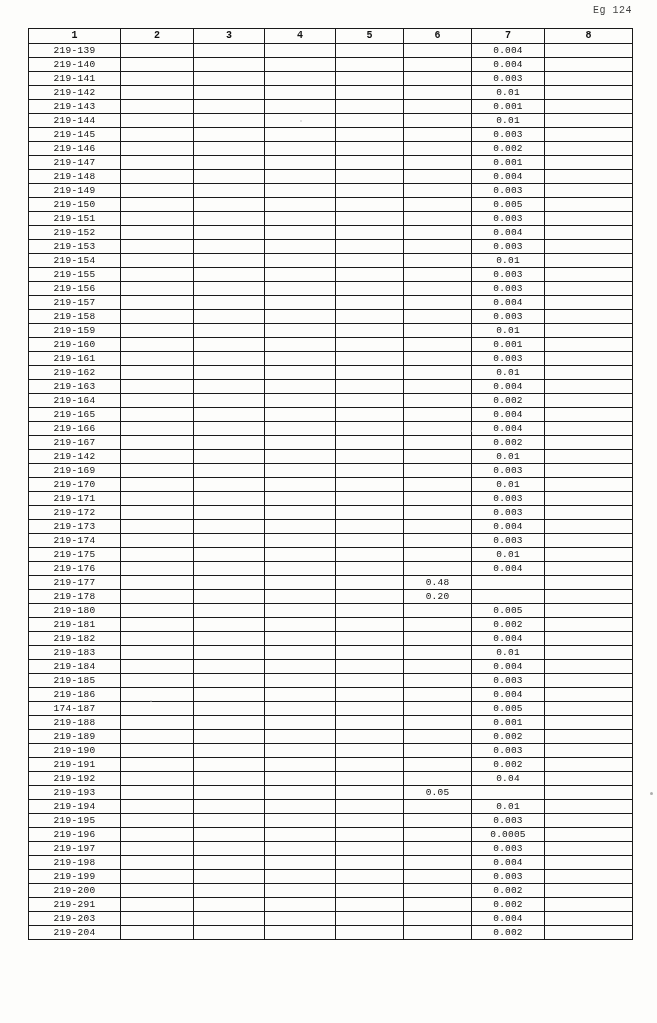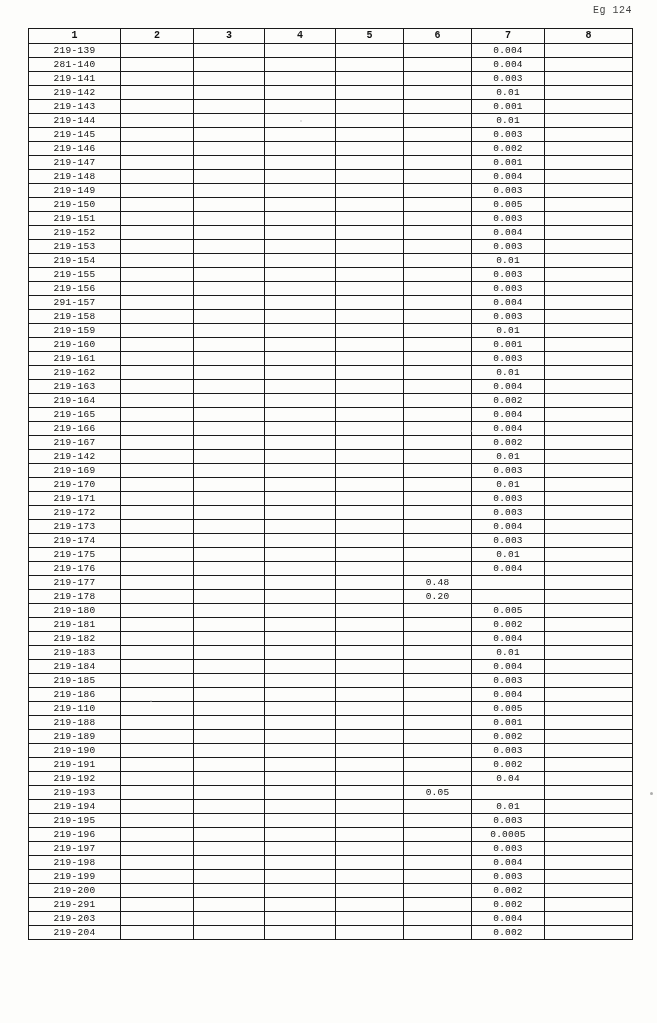--- a/index.html
+++ b/index.html
@@ -128,21 +128,21 @@
             <td class="c-id">219-139</td>
             <td class="val"></td>
             <td class="val"></td>
             <td class="val"></td>
             <td class="val"></td>
             <td class="val"></td>
             <td class="val">0.004</td>
             <td class="val"></td>
           </tr>
           <tr>
-            <td class="c-id">281-140</td>
+            <td class="c-id">219-140</td>
             <td class="val"></td>
             <td class="val"></td>
             <td class="val"></td>
             <td class="val"></td>
             <td class="val"></td>
             <td class="val">0.004</td>
             <td class="val"></td>
           </tr>
           <tr>
             <td class="c-id">219-141</td>
@@ -298,21 +298,21 @@
             <td class="c-id">219-156</td>
             <td class="val"></td>
             <td class="val"></td>
             <td class="val"></td>
             <td class="val"></td>
             <td class="val"></td>
             <td class="val">0.003</td>
             <td class="val"></td>
           </tr>
           <tr>
-            <td class="c-id">291-157</td>
+            <td class="c-id">219-157</td>
             <td class="val"></td>
             <td class="val"></td>
             <td class="val"></td>
             <td class="val"></td>
             <td class="val"></td>
             <td class="val">0.004</td>
             <td class="val"></td>
           </tr>
           <tr>
             <td class="c-id">219-158</td>
@@ -588,21 +588,21 @@
             <td class="c-id">219-186</td>
             <td class="val"></td>
             <td class="val"></td>
             <td class="val"></td>
             <td class="val"></td>
             <td class="val"></td>
             <td class="val">0.004</td>
             <td class="val"></td>
           </tr>
           <tr>
-            <td class="c-id">219-110</td>
+            <td class="c-id">174-187</td>
             <td class="val"></td>
             <td class="val"></td>
             <td class="val"></td>
             <td class="val"></td>
             <td class="val"></td>
             <td class="val">0.005</td>
             <td class="val"></td>
           </tr>
           <tr>
             <td class="c-id">219-188</td>

